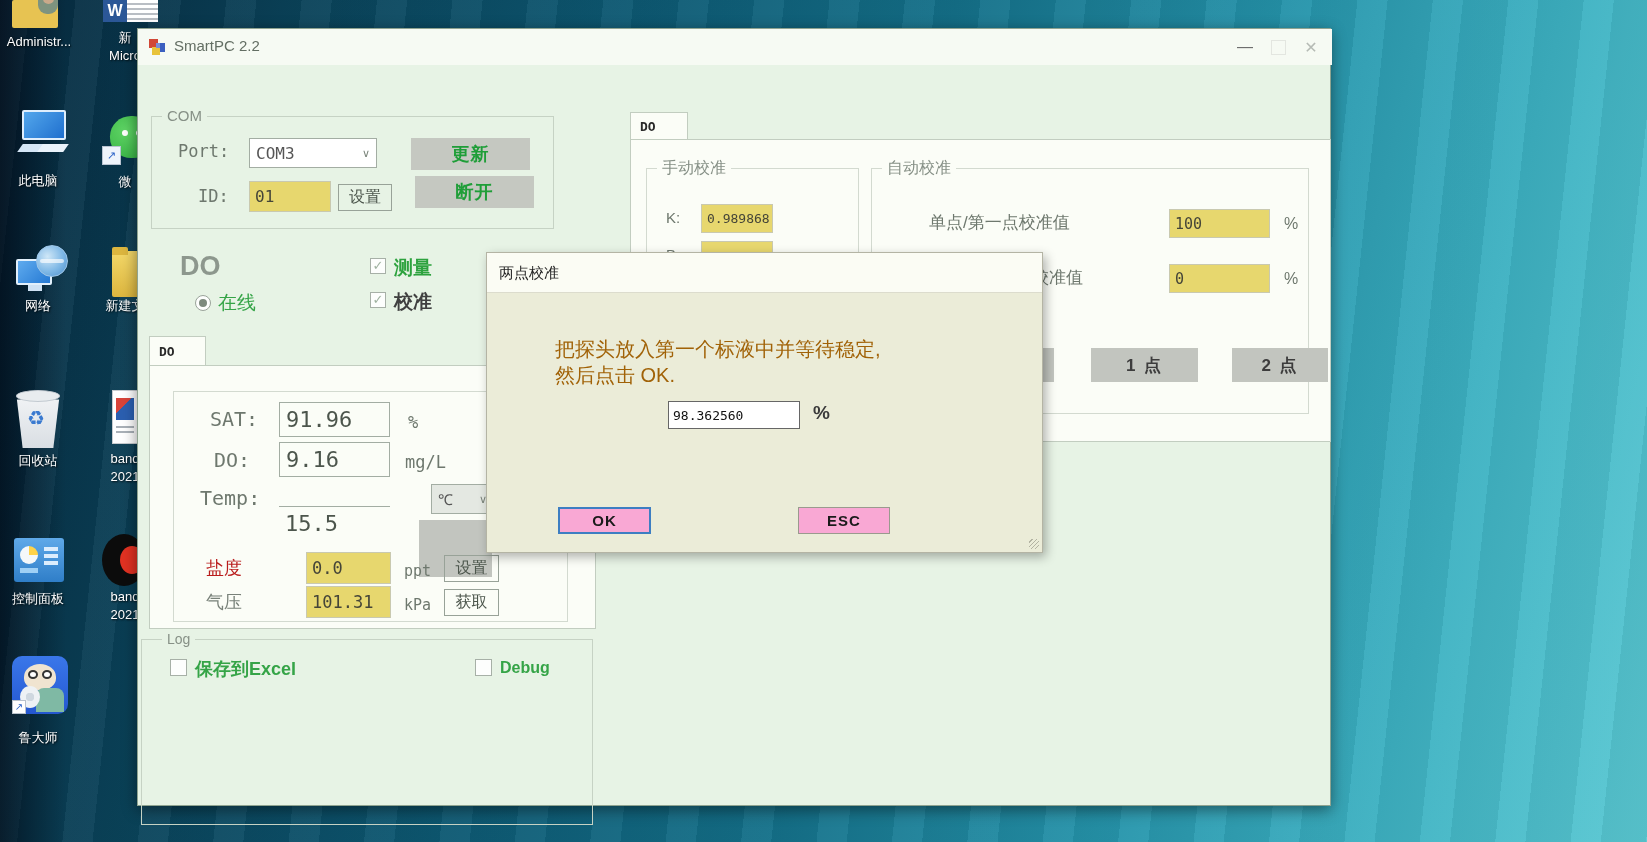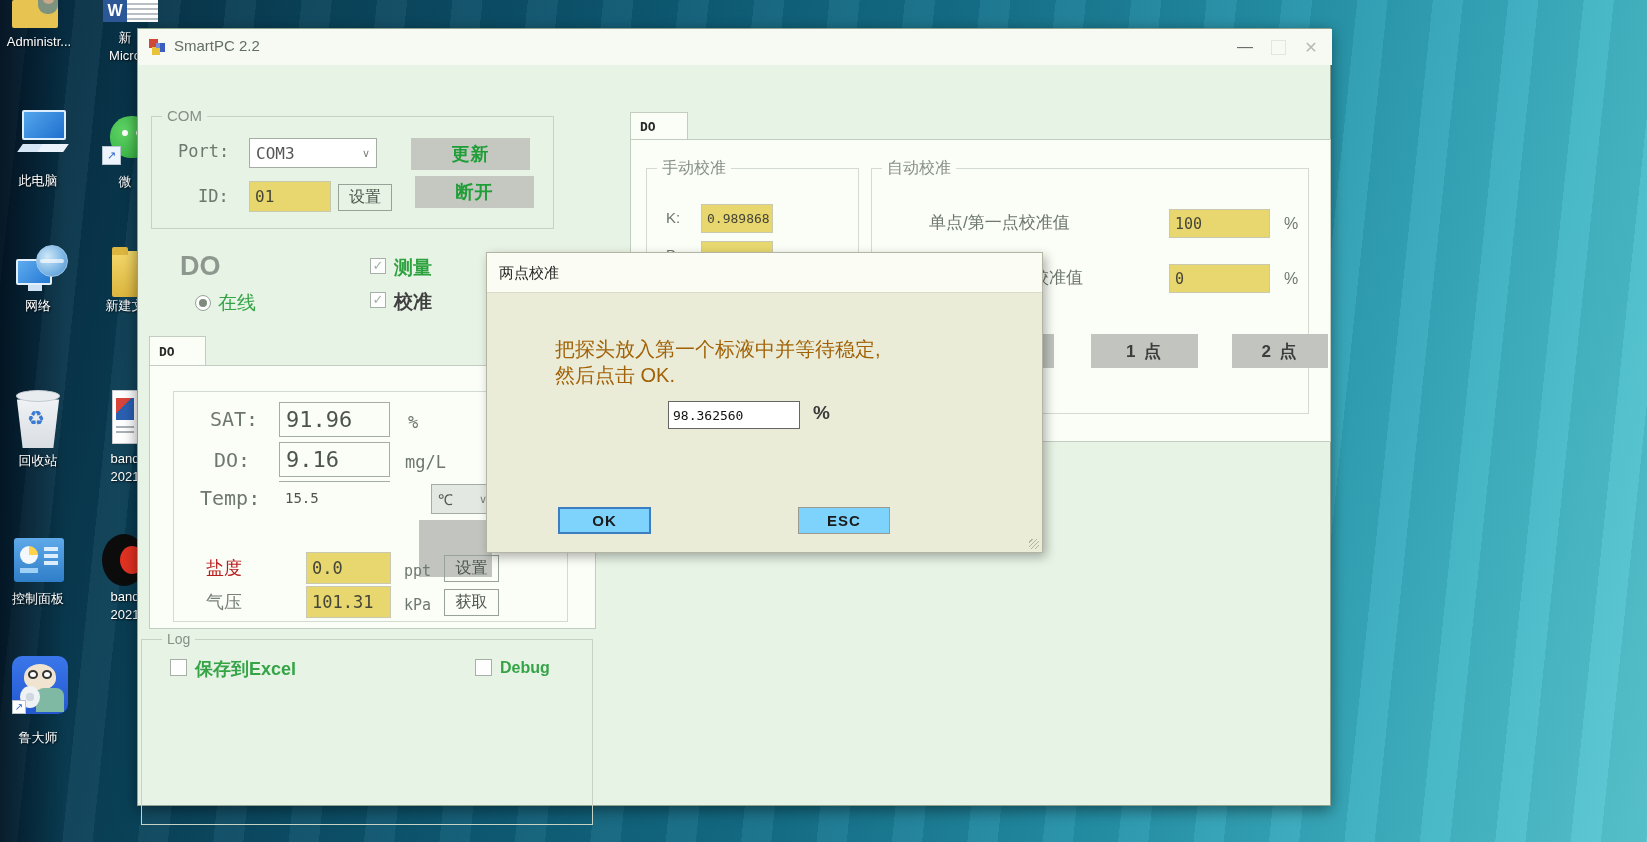--- a/index.html
+++ b/index.html
@@ -17,21 +17,21 @@
     background:#e7f3e5;border:1px solid #8fa390;box-shadow:0 4px 14px rgba(0,0,0,.45);box-sizing:border-box;}
   .titlebar{position:absolute;left:0;top:0;width:1194px;height:36px;background:#f6faf3;}
   .menubar{position:absolute;left:0;top:36px;width:1194px;height:32px;background:#f6faf3;border-bottom:1px solid #e2e8e0;}
   .menu-item{position:absolute;top:5px;font-size:17px;color:#3a3a3a;}
   .grp{position:absolute;border:1px solid #c6d2c4;box-sizing:border-box;}
   .legend{position:absolute;top:-10px;left:10px;padding:0 5px;font-size:15px;color:#869086;background:#e7f3e5;line-height:18px;}
   .on-white .legend{background:#fbfdf7;}
   .btn-green{position:absolute;background:#c5c8c1;color:#1f9e38;font-weight:bold;font-size:18px;
     display:flex;align-items:center;justify-content:center;letter-spacing:1px;}
   .btn-gray{position:absolute;background:#c2c5bf;color:#3d3d3d;font-weight:bold;font-size:17px;
-    display:flex;align-items:center;justify-content:center;letter-spacing:2px;}
+    display:flex;align-items:center;justify-content:center;letter-spacing:2px;margin-top:14px;}
   .btn-flat{position:absolute;border:1px solid #98a298;color:#4c564c;font-size:16px;
     display:flex;align-items:center;justify-content:center;background:transparent;box-sizing:border-box;}
   .yellow{position:absolute;background:#e7d76e;border:1px solid #c9c9b0;box-sizing:border-box;
     font-family:"DejaVu Sans Mono",monospace;color:#454538;display:flex;align-items:center;padding-left:5px;}
   .field{position:absolute;border:1px solid #a3ada3;box-sizing:border-box;
     font-family:"DejaVu Sans Mono",monospace;color:#4c554c;display:flex;align-items:center;padding-left:6px;}
   .mono{font-family:"DejaVu Sans Mono",monospace;}
   .lbl{position:absolute;color:#6e786e;}
   .combo{position:absolute;border:1px solid #a3ada3;background:#fff;box-sizing:border-box;
     display:flex;align-items:center;justify-content:space-between;padding:0 6px;color:#555;}
@@ -43,21 +43,21 @@
   .radio .dot{position:absolute;left:3px;top:3px;width:8px;height:8px;border-radius:50%;background:#7d8a7d;}
   .tab{position:absolute;background:#fbfdf7;border:1px solid #c2cdc0;border-bottom:none;box-sizing:border-box;
     font-family:"DejaVu Sans Mono",monospace;font-weight:bold;font-size:13px;color:#2a2a2a;
     display:flex;align-items:center;padding-left:9px;}
   .panel{position:absolute;background:#fbfdf7;border:1px solid #c2cdc0;box-sizing:border-box;}
   
   .dialog{position:absolute;left:486px;top:252px;width:557px;height:301px;background:#ebecd8;
     border:1px solid #b4b4a4;box-shadow:3px 4px 10px rgba(0,0,0,.3);box-sizing:border-box;z-index:30;}
   .dlg-title{position:absolute;left:0;top:0;width:100%;height:40px;background:#fbfcf4;border-bottom:1px solid #dcdccd;box-sizing:border-box;}
   .dlg-red{position:absolute;color:#a16207;font-size:20px;line-height:25px;}
-  .dlg-btn{position:absolute;background:#7dd3fc;font-weight:bold;font-size:15px;color:#1a1a1a;
+  .dlg-btn{position:absolute;background:#f9a8d4;font-weight:bold;font-size:15px;color:#1a1a1a;
     display:flex;align-items:center;justify-content:center;box-sizing:border-box;letter-spacing:1px;}
   .grip{position:absolute;right:3px;bottom:3px;width:10px;height:10px;
     background:repeating-linear-gradient(135deg,transparent 0 2px,#b3b3a2 2px 3px);}
   .winctl{position:absolute;top:6px;height:24px;display:flex;align-items:center;justify-content:center;font-size:16px;}
 </style>
 </head>
 <body>
 
 <div class="screen">
 
@@ -195,21 +195,21 @@
 
     <div class="lbl mono" style="left:72px;top:378px;font-size:20px;">SAT:</div>
     <div class="field" style="left:141px;top:373px;width:111px;height:35px;font-size:22px;background:#fbfdf7;">91.96</div>
     <div class="lbl mono" style="left:270px;top:383px;font-size:17px;">%</div>
 
     <div class="lbl mono" style="left:76px;top:419px;font-size:20px;">DO:</div>
     <div class="field" style="left:141px;top:413px;width:111px;height:35px;font-size:22px;background:#fbfdf7;">9.16</div>
     <div class="lbl mono" style="left:267px;top:423px;font-size:17px;">mg/L</div>
 
     <div class="lbl mono" style="left:62px;top:457px;font-size:20px;">Temp:</div>
-    <div class="field" style="left:141px;top:452px;width:111px;height:33px;font-size:14px;border:none;border-top:1px solid #a3ada3;background:transparent;">15.5</div>
+    <div class="field" style="left:141px;top:477px;width:111px;height:33px;font-size:22px;border:none;border-top:1px solid #a3ada3;background:transparent;">15.5</div>
     <div class="combo" style="left:293px;top:455px;width:63px;height:30px;background:#e4e8e2;">
       <span style="font-size:15px;">℃</span>
       <span class="arr">∨</span>
     </div>
     <div class="abs" style="left:281px;top:491px;width:73px;height:57px;background:#c2c5bf;"></div>
 
     <div class="lbl" style="left:68px;top:527px;font-size:18px;color:#b91c1c;">盐度</div>
     <div class="yellow" style="left:168px;top:523px;width:85px;height:32px;font-size:17px;">0.0</div>
     <div class="lbl mono" style="left:266px;top:533px;font-size:15px;">ppt</div>
     <div class="btn-flat" style="left:306px;top:526px;width:55px;height:27px;">设置</div>

